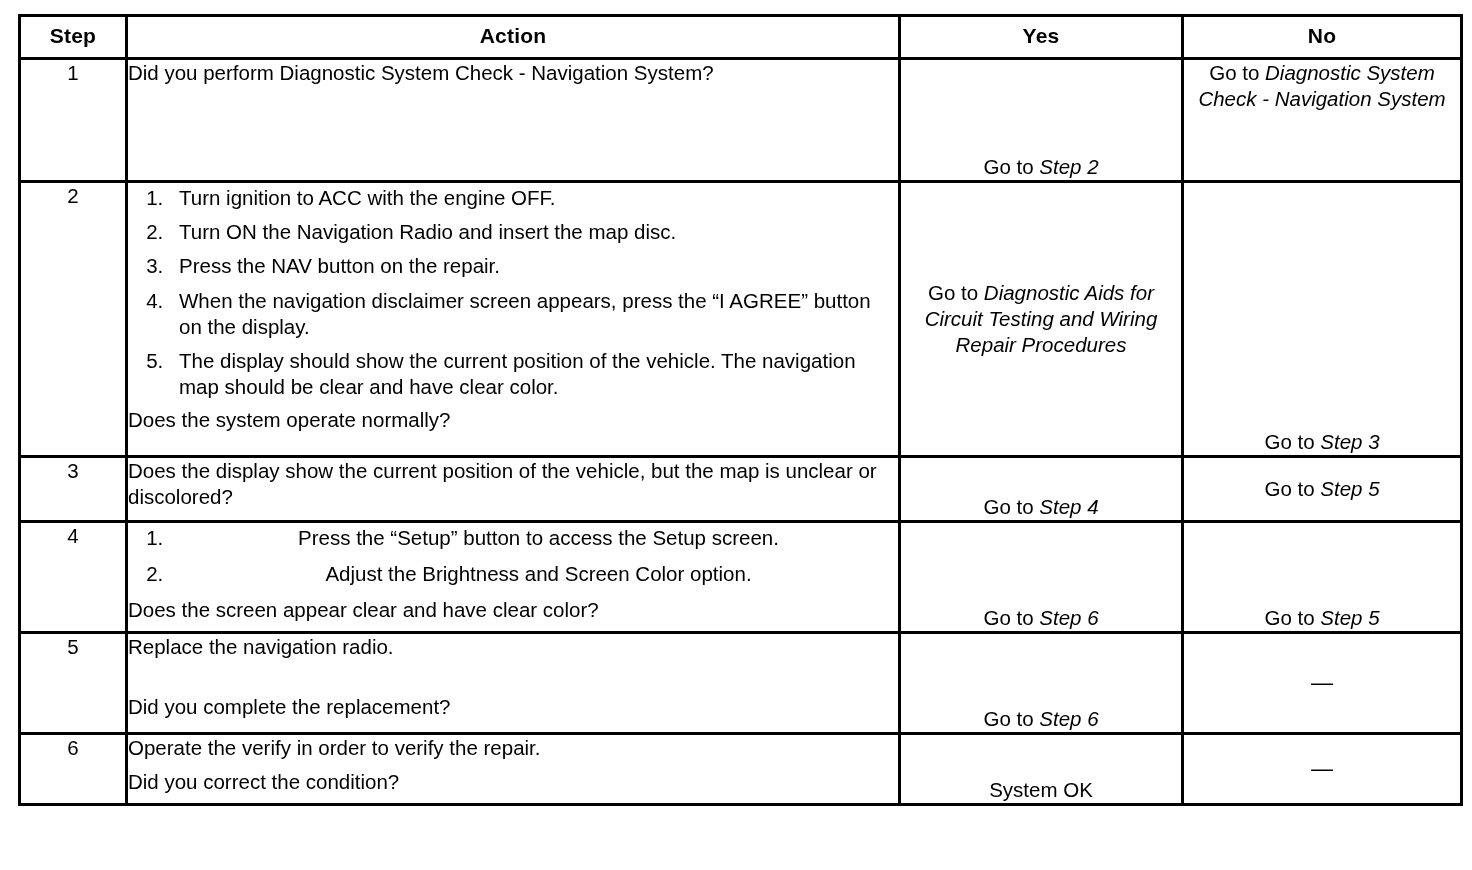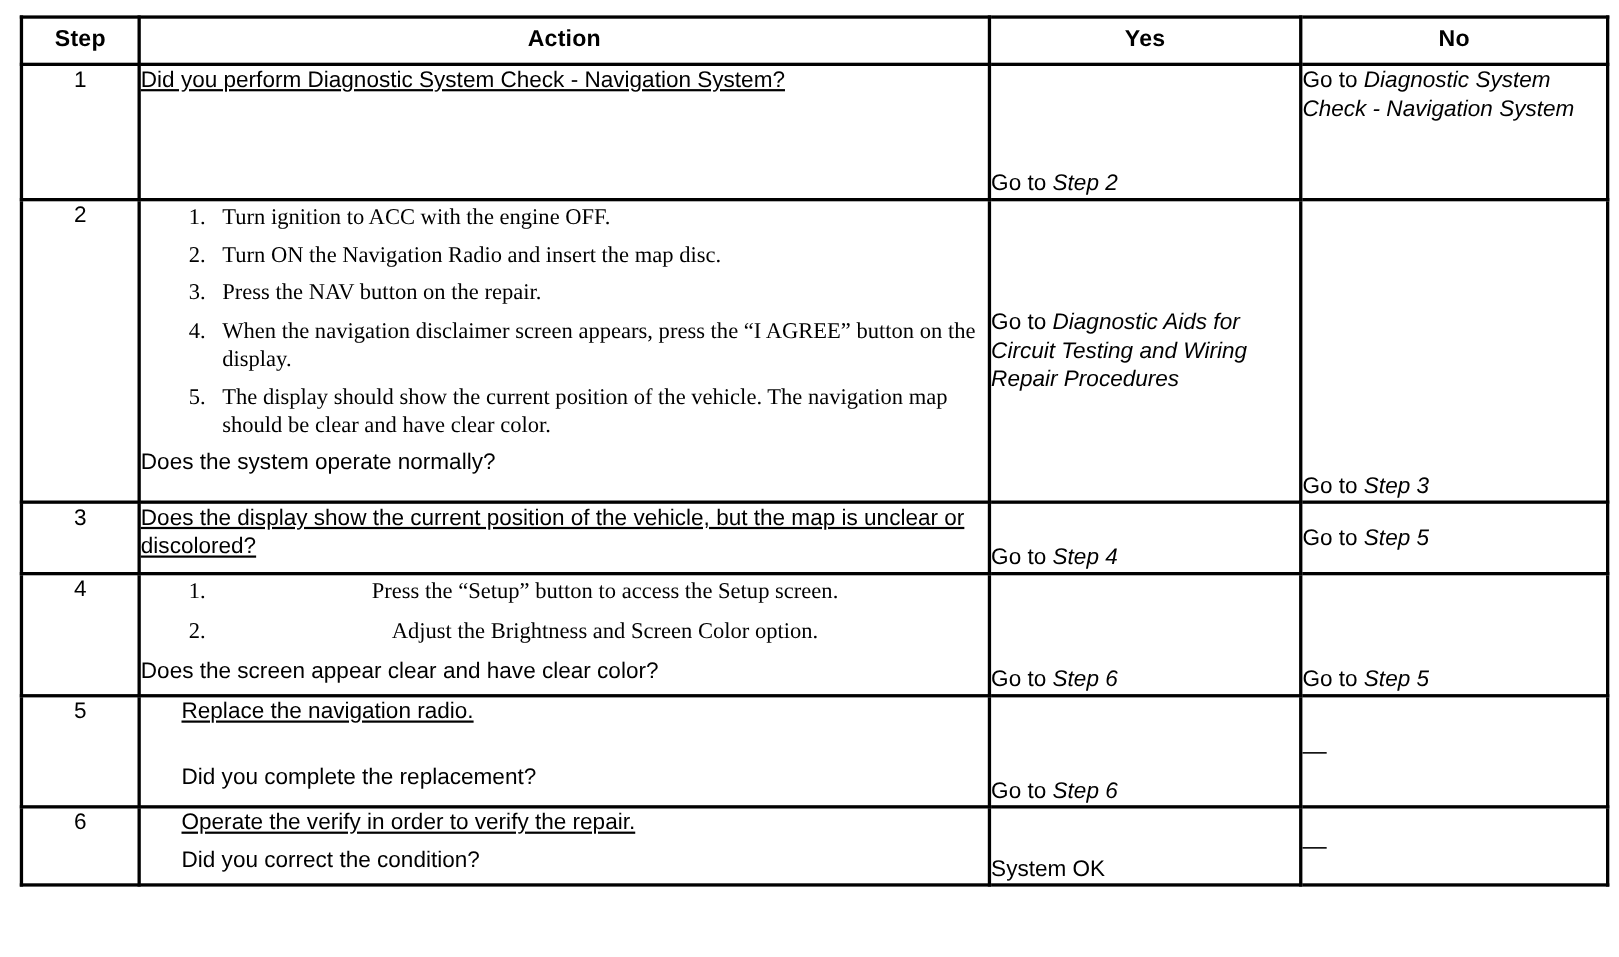--- a/index.html
+++ b/index.html
@@ -70,45 +70,44 @@
     vertical-align: middle;
     font-size: 21px;
   }
 
   
   td.action {
     padding: 7px 12px 8px 16px;
   }
   td.action p.lead {
     margin: 0 1px 0 0;
-    text-decoration: underline;
   }
   td.action p.tail {
     margin: 0;
   }
   td.action ol.steps {
-    margin: 2px 0 2px 12px;
-    padding: 0 0 0 52px;
+    margin: 2px 0 2px 1px;
+    padding: 0 0 0 40px;
     list-style: decimal;
-    font-family: Liberation Serif, serif;
   }
   td.action ol.steps li {
     margin: 0 0 8px 0;
     padding-left: 10px;
   }
   td.action ol.steps li:last-child {
     margin-bottom: 6px;
   }
   td.action ol.steps.tight li {
     margin-bottom: 10px;
     text-align: center;
   }
 
   
   td.ans {
+    text-align: center;
     padding: 6px 8px 7px 8px;
   }
   td.ans.mid  { vertical-align: middle; }
   td.ans.bot  { vertical-align: bottom; }
   td.ans.top  { vertical-align: top; }
 
   td.ans .ansline { margin: 0; }
   td.ans .dash { font-size: 22px; line-height: 1; }
 
   i.ref {
@@ -117,21 +116,21 @@
 
   
   tr.r1 td { height: 120px; }
   tr.r2 td { height: 272px; }
   tr.r3 td { height: 62px; }
   tr.r4 td { height: 108px; }
   tr.r5 td { height: 98px; }
   tr.r6 td { height: 68px; }
 
   tr.r1 td.action  { vertical-align: top; }
-  tr.r5 td.action, tr.r6 td.action { vertical-align: top; padding-left: 37px; }
+  tr.r5 td.action, tr.r6 td.action { vertical-align: top; }
   tr.r5 td.action p.tail { margin-top: 34px; }
   tr.r6 td.action p.tail { margin-top: 8px; }
   tr.r3 td.action { vertical-align: top; }
 </style>
 </head>
 <body>
 
 <div id="sheet">
 
   <table class="diag">

